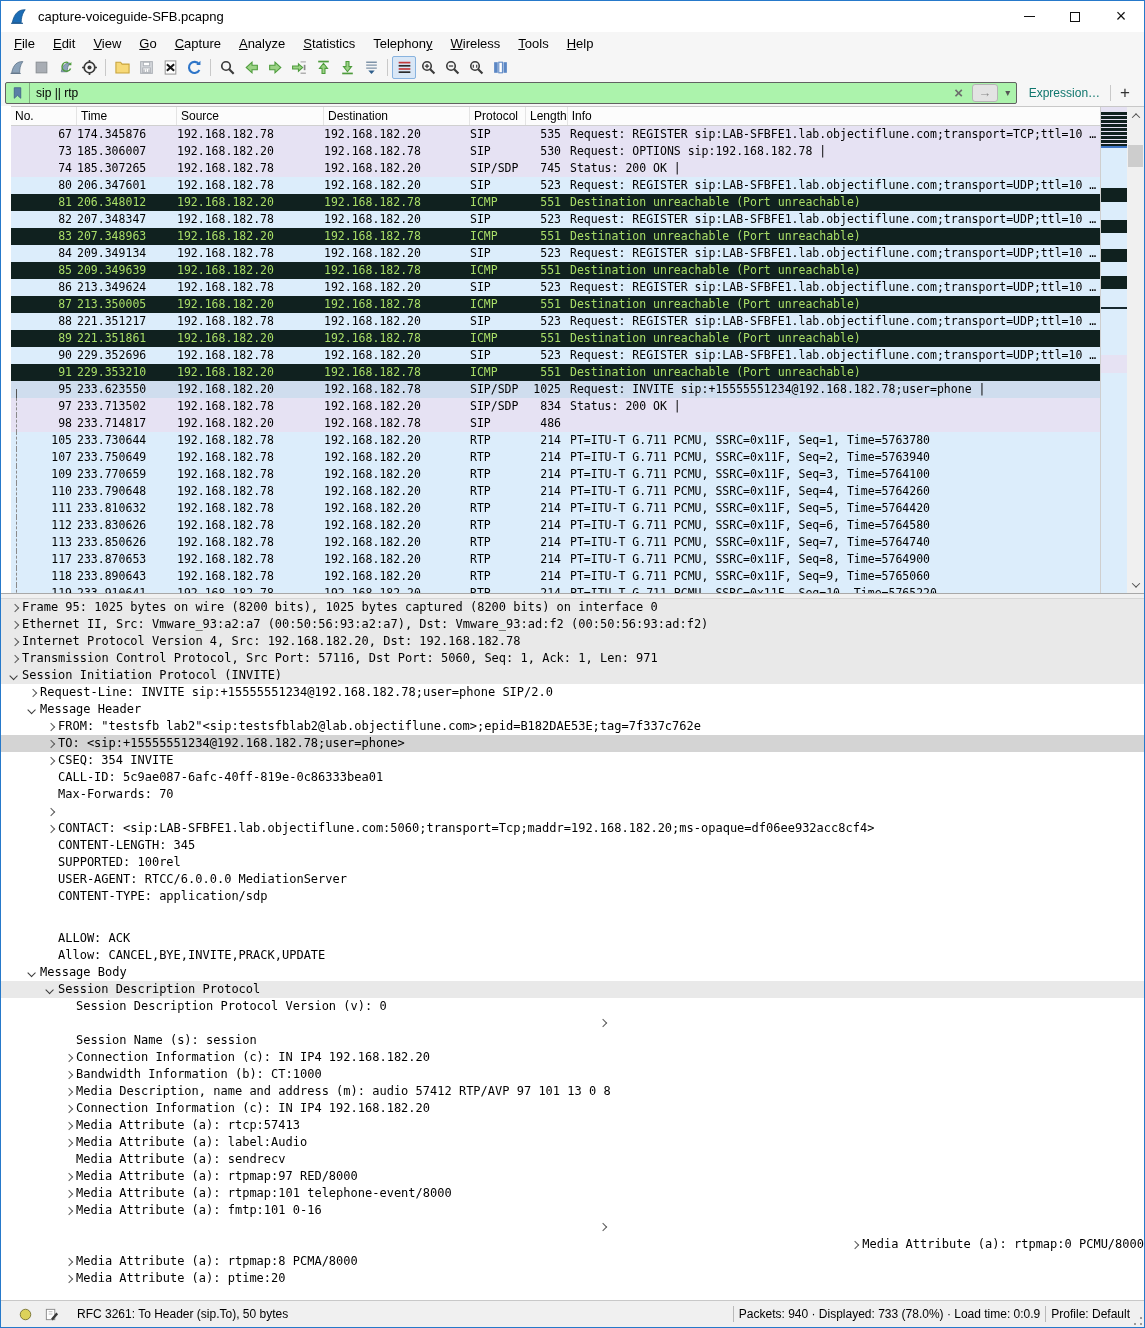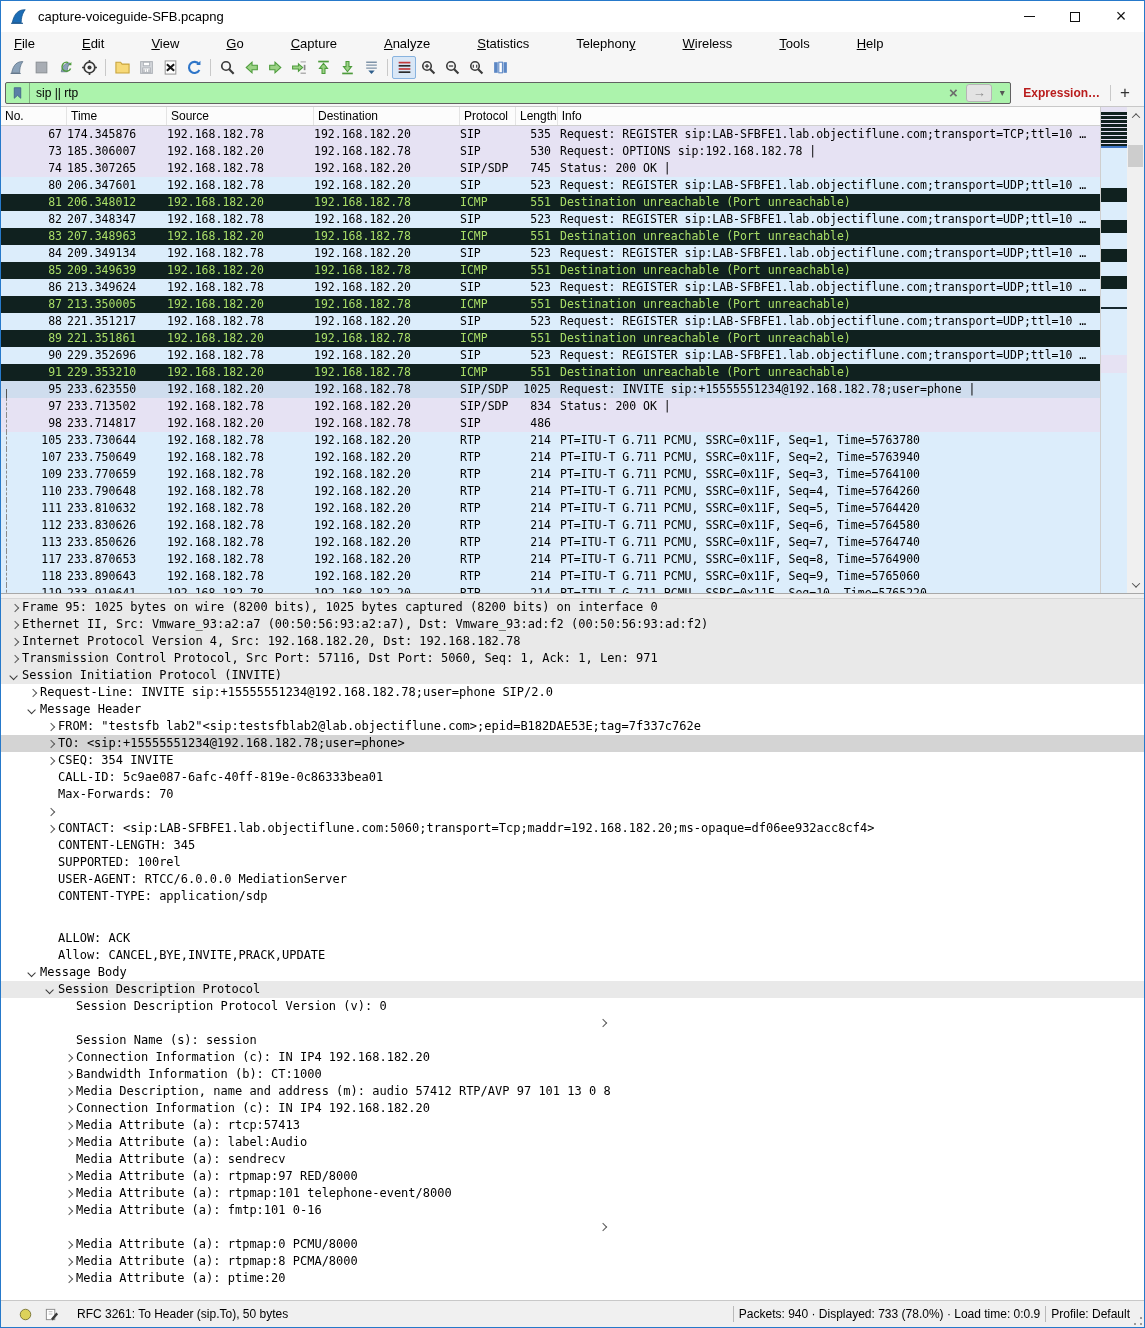--- a/index.html
+++ b/index.html
@@ -12,41 +12,41 @@
   
   .titlebar{height:31px;background:#fff;display:flex;align-items:center;flex:0 0 31px;}
   .titlebar .appicon{margin:0 10px 0 9px;display:flex;}
   .titlebar .title{font-size:13px;flex:1;}
   .wctrls{display:flex;height:100%;}
   .wbtn{width:46px;display:flex;align-items:center;justify-content:center;font-size:15px;color:#111;}
   .wbtn .minglyph{width:11px;border-top:1px solid #111;display:inline-block;}
   .wbtn .maxglyph{width:10px;height:10px;border:1px solid #111;display:inline-block;}
   .wbtn.close{font-size:18px;}
   
-  .menubar{height:23px;flex:0 0 23px;background:#f6f6f6;display:flex;align-items:center;padding-left:4px;font-size:13px;gap:29px;}
+  .menubar{height:23px;flex:0 0 23px;background:#f6f6f6;display:flex;align-items:center;padding-left:4px;font-size:13px;}
   .menu-item{padding:2px 9px;}
   .menu-item u{text-decoration:underline;}
   
   .toolbar{height:25px;flex:0 0 25px;background:#f6f6f6;display:flex;align-items:center;padding-left:4px;}
   .tbtn{width:24px;height:23px;display:flex;align-items:center;justify-content:center;border:1px solid transparent;border-radius:2px;}
   .tbtn.active{background:#D9E7F6;border-color:#88B3DF;}
   .tsep{width:1px;height:17px;background:#c9c9c9;margin:0 4px;}
   
   .filterbar{height:26px;flex:0 0 26px;background:#f6f6f6;display:flex;align-items:center;padding:1px 4px 2px 4px;}
   .filterfield{flex:1;height:22px;background:#ACF3AC;border:1px solid #616161;border-radius:2px;display:flex;align-items:center;overflow:hidden;}
   .fbookmark{width:24px;height:100%;display:flex;align-items:center;justify-content:center;border-right:1px solid #7fae7f;}
   .fvalue{flex:1;font-size:12px;padding-left:6px;}
   .fclear{width:22px;text-align:center;color:#6d6d6d;font-size:15px;font-weight:bold;}
   .fapply{width:26px;height:18px;margin:0 2px;background:#e3e3e3;border:1px solid #b5b5b5;border-radius:3px;display:flex;align-items:center;justify-content:center;color:#8a8a8a;font-size:13px;}
   .fcaret{width:16px;text-align:center;color:#555;font-size:10px;}
-  .fexpr{font-size:12px;padding:0 10px 0 12px;color:#b91c1c;font-weight:bold;}
+  .fexpr{font-size:12px;padding:0 10px 0 12px;color:#0f766e;}
   .fsep{width:1px;height:16px;background:#c9c9c9;}
   .fplus{font-size:17px;padding:0 10px 0 9px;color:#333;}
   
-  .plist-wrap{height:487px;flex:0 0 487px;position:relative;background:#14b8a6;border-top:1px solid #c8c8c8;}
+  .plist-wrap{height:487px;flex:0 0 487px;position:relative;background:#14b8a6;border-top:1px solid #c8c8c8;margin-left:10px;}
   .ptable{position:absolute;left:0;top:0;right:44px;bottom:0;overflow:hidden;}
   .phead{display:flex;height:19px;border-bottom:1px solid #d0d0d0;background:#fcfcfc;font-size:12px;align-items:center;}
   .hcell{white-space:pre;overflow:visible;border-right:1px solid #e4e4e4;height:100%;display:flex;align-items:center;padding-left:4px;}
   .h0{flex:0 0 66px;}
   .h1{flex:0 0 100px;}
   .h2{flex:0 0 147px;}
   .h3{flex:0 0 146px;}
   .h4{flex:0 0 56px;}
   .h5{flex:0 0 39px;}
   .h6{flex:1;border-right:none;}
@@ -396,21 +396,21 @@
       <div class="drow" style="padding-left: 60px;"><span class="chev r"></span><span class="dtext">Bandwidth Information (b): CT:1000</span></div>
       <div class="drow" style="padding-left: 60px;"><span class="chev r"></span><span class="dtext">Media Description, name and address (m): audio 57412 RTP/AVP 97 101 13 0 8</span></div>
       <div class="drow" style="padding-left: 60px;"><span class="chev r"></span><span class="dtext">Connection Information (c): IN IP4 192.168.182.20</span></div>
       <div class="drow" style="padding-left: 60px;"><span class="chev r"></span><span class="dtext">Media Attribute (a): rtcp:57413</span></div>
       <div class="drow" style="padding-left: 60px;"><span class="chev r"></span><span class="dtext">Media Attribute (a): label:Audio</span></div>
       <div class="drow" style="padding-left: 60px;"><span class="chev"></span><span class="dtext">Media Attribute (a): sendrecv</span></div>
       <div class="drow" style="padding-left: 60px;"><span class="chev r"></span><span class="dtext">Media Attribute (a): rtpmap:97 RED/8000</span></div>
       <div class="drow" style="padding-left: 60px;"><span class="chev r"></span><span class="dtext">Media Attribute (a): rtpmap:101 telephone-event/8000</span></div>
       <div class="drow" style="padding-left: 60px;"><span class="chev r"></span><span class="dtext">Media Attribute (a): fmtp:101 0-16</span></div>
       <div class="drow" style="padding-left: 60px; flex-direction: column;"><span class="chev r"></span><span class="dtext">Media Attribute (a): rtpmap:13 CN/8000</span></div>
-      <div class="drow" style="padding-left: 60px;"><span class="chev r"></span><span class="dtext">Media Attribute (a): rtpmap:0 PCMU/8000</span></div>
+      <div class="drow" style="padding-left: 60px; justify-content: flex-end;"><span class="chev r"></span><span class="dtext">Media Attribute (a): rtpmap:0 PCMU/8000</span></div>
       <div class="drow" style="padding-left: 60px;"><span class="chev r"></span><span class="dtext">Media Attribute (a): rtpmap:8 PCMA/8000</span></div>
       <div class="drow" style="padding-left: 60px;"><span class="chev r"></span><span class="dtext">Media Attribute (a): ptime:20</span></div>
     </div>
 
   <div class="statusbar">
     <span class="sb-left">
       <span class="sb-icon">
         <svg width="15" height="15" viewBox="0 0 16 16">
             <circle cx="8" cy="8" r="5.6" fill="#DCD25A" stroke="#7A7433"></circle>
           </svg>

